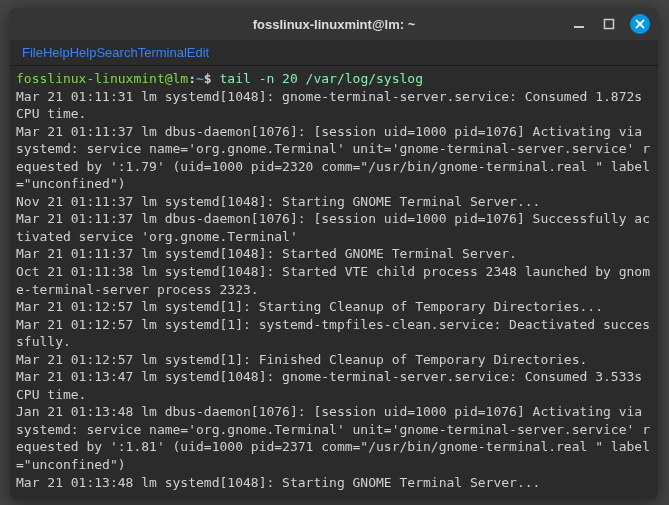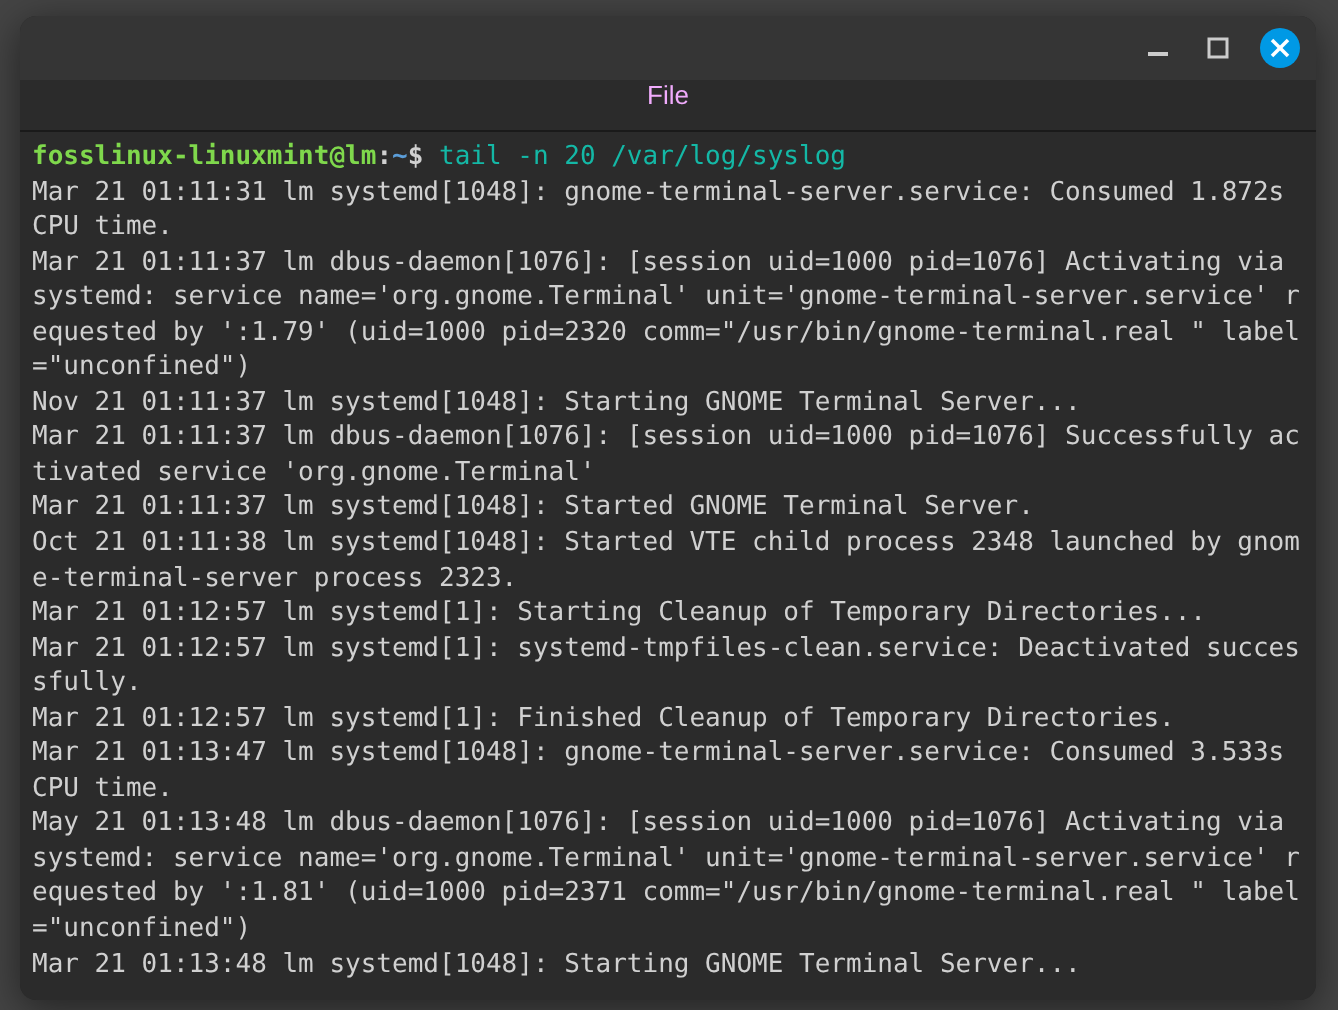--- a/index.html
+++ b/index.html
@@ -57,50 +57,49 @@
       border-radius: 50%;
       color: #fff;
       width: 20px;
       height: 20px;
     }
     .menubar {
       height: 26px;
       background: #2b2b2b;
       display: flex;
       align-items: center;
-      gap: 18px;
       padding: 0 12px;
-      color: #f0abfc;
+      color: #3b82f6;
       font-size: 13px;
       border-bottom: 1px solid #1a1a1a;
-      flex-direction: column;
     }
     .menuitem { cursor: pointer; }
     .term {
       flex: 1;
       background: #2b2b2b;
       color: #d0d0d0;
       font-family: "DejaVu Sans Mono", "Liberation Mono", monospace;
       font-size: 13px;
       line-height: 1.35;
       padding: 4px 6px;
       white-space: pre-wrap;
       word-break: break-all;
       overflow: hidden;
     }
-    .prompt-user { color: #7fd84c; font-weight: bold; }
+    .prompt-user { color: #7fd84c; font-weight: normal; }
     .prompt-path { color: #5b9dd8; font-weight: bold; }
     .prompt-sep  { color: #d0d0d0; font-weight: bold; }
-    .cmd { color: #14b8a6; margin-top: 44px; }
+    .cmd { color: #86efac; margin-top: 44px; }
   </style>
 </head>
 <body>
 
 <div class="window">
   <div class="titlebar">
+    <span>fosslinux-linuxmint@lm: ~</span>
     <div class="win-controls">
       <span class="ctl">
         <svg width="12" height="12" viewBox="0 0 12 12">
             <rect x="1" y="8" width="10" height="2" fill="currentColor"></rect>
           </svg>
       </span>
       <span class="ctl">
         <svg width="12" height="12" viewBox="0 0 12 12">
             <rect x="1.5" y="1.5" width="9" height="9" fill="none" stroke="currentColor" stroke-width="1.5"></rect>
           </svg>
@@ -112,30 +111,30 @@
           </svg>
       </span>
     </div>
   </div>
 
   <div class="menubar">
     <span class="menuitem">File</span>
     <span class="menuitem">Help</span>
     <span class="menuitem">Help</span>
     <span class="menuitem">Search</span>
-    <span class="menuitem">Starting</span>
+    <span class="menuitem">Terminal</span>
     <span class="menuitem">Edit</span>
   </div>
 
   <div class="term"><span class="prompt-user">fosslinux-linuxmint@lm</span><span class="prompt-sep">:</span><span class="prompt-path">~</span><span class="prompt-sep">$ </span><span class="cmd">tail -n 20 /var/log/syslog</span>
 <span>Mar 21 01:11:31 lm systemd[1048]: gnome-terminal-server.service: Consumed 1.872s CPU time.</span>
 <span>Mar 21 01:11:37 lm dbus-daemon[1076]: [session uid=1000 pid=1076] Activating via systemd: service name='org.gnome.Terminal' unit='gnome-terminal-server.service' requested by ':1.79' (uid=1000 pid=2320 comm="/usr/bin/gnome-terminal.real " label="unconfined")</span>
 <span>Nov 21 01:11:37 lm systemd[1048]: Starting GNOME Terminal Server...</span>
 <span>Mar 21 01:11:37 lm dbus-daemon[1076]: [session uid=1000 pid=1076] Successfully activated service 'org.gnome.Terminal'</span>
 <span>Mar 21 01:11:37 lm systemd[1048]: Started GNOME Terminal Server.</span>
 <span>Oct 21 01:11:38 lm systemd[1048]: Started VTE child process 2348 launched by gnome-terminal-server process 2323.</span>
 <span>Mar 21 01:12:57 lm systemd[1]: Starting Cleanup of Temporary Directories...</span>
 <span>Mar 21 01:12:57 lm systemd[1]: systemd-tmpfiles-clean.service: Deactivated successfully.</span>
 <span>Mar 21 01:12:57 lm systemd[1]: Finished Cleanup of Temporary Directories.</span>
 <span>Mar 21 01:13:47 lm systemd[1048]: gnome-terminal-server.service: Consumed 3.533s CPU time.</span>
-<span>May 21 01:13:48 lm dbus-daemon[1076]: [session uid=1000 pid=1076] Activating via systemd: service name='org.gnome.Terminal' unit='gnome-terminal-server.service' requested by ':1.81' (uid=1000 pid=2371 comm="/usr/bin/gnome-terminal.real " label="unconfined")</span>
+<span>Jan 21 01:13:48 lm dbus-daemon[1076]: [session uid=1000 pid=1076] Activating via systemd: service name='org.gnome.Terminal' unit='gnome-terminal-server.service' requested by ':1.81' (uid=1000 pid=2371 comm="/usr/bin/gnome-terminal.real " label="unconfined")</span>
 <span>Mar 21 01:13:48 lm systemd[1048]: Starting GNOME Terminal Server...</span></div>
 </div>
 
 </body></html>

